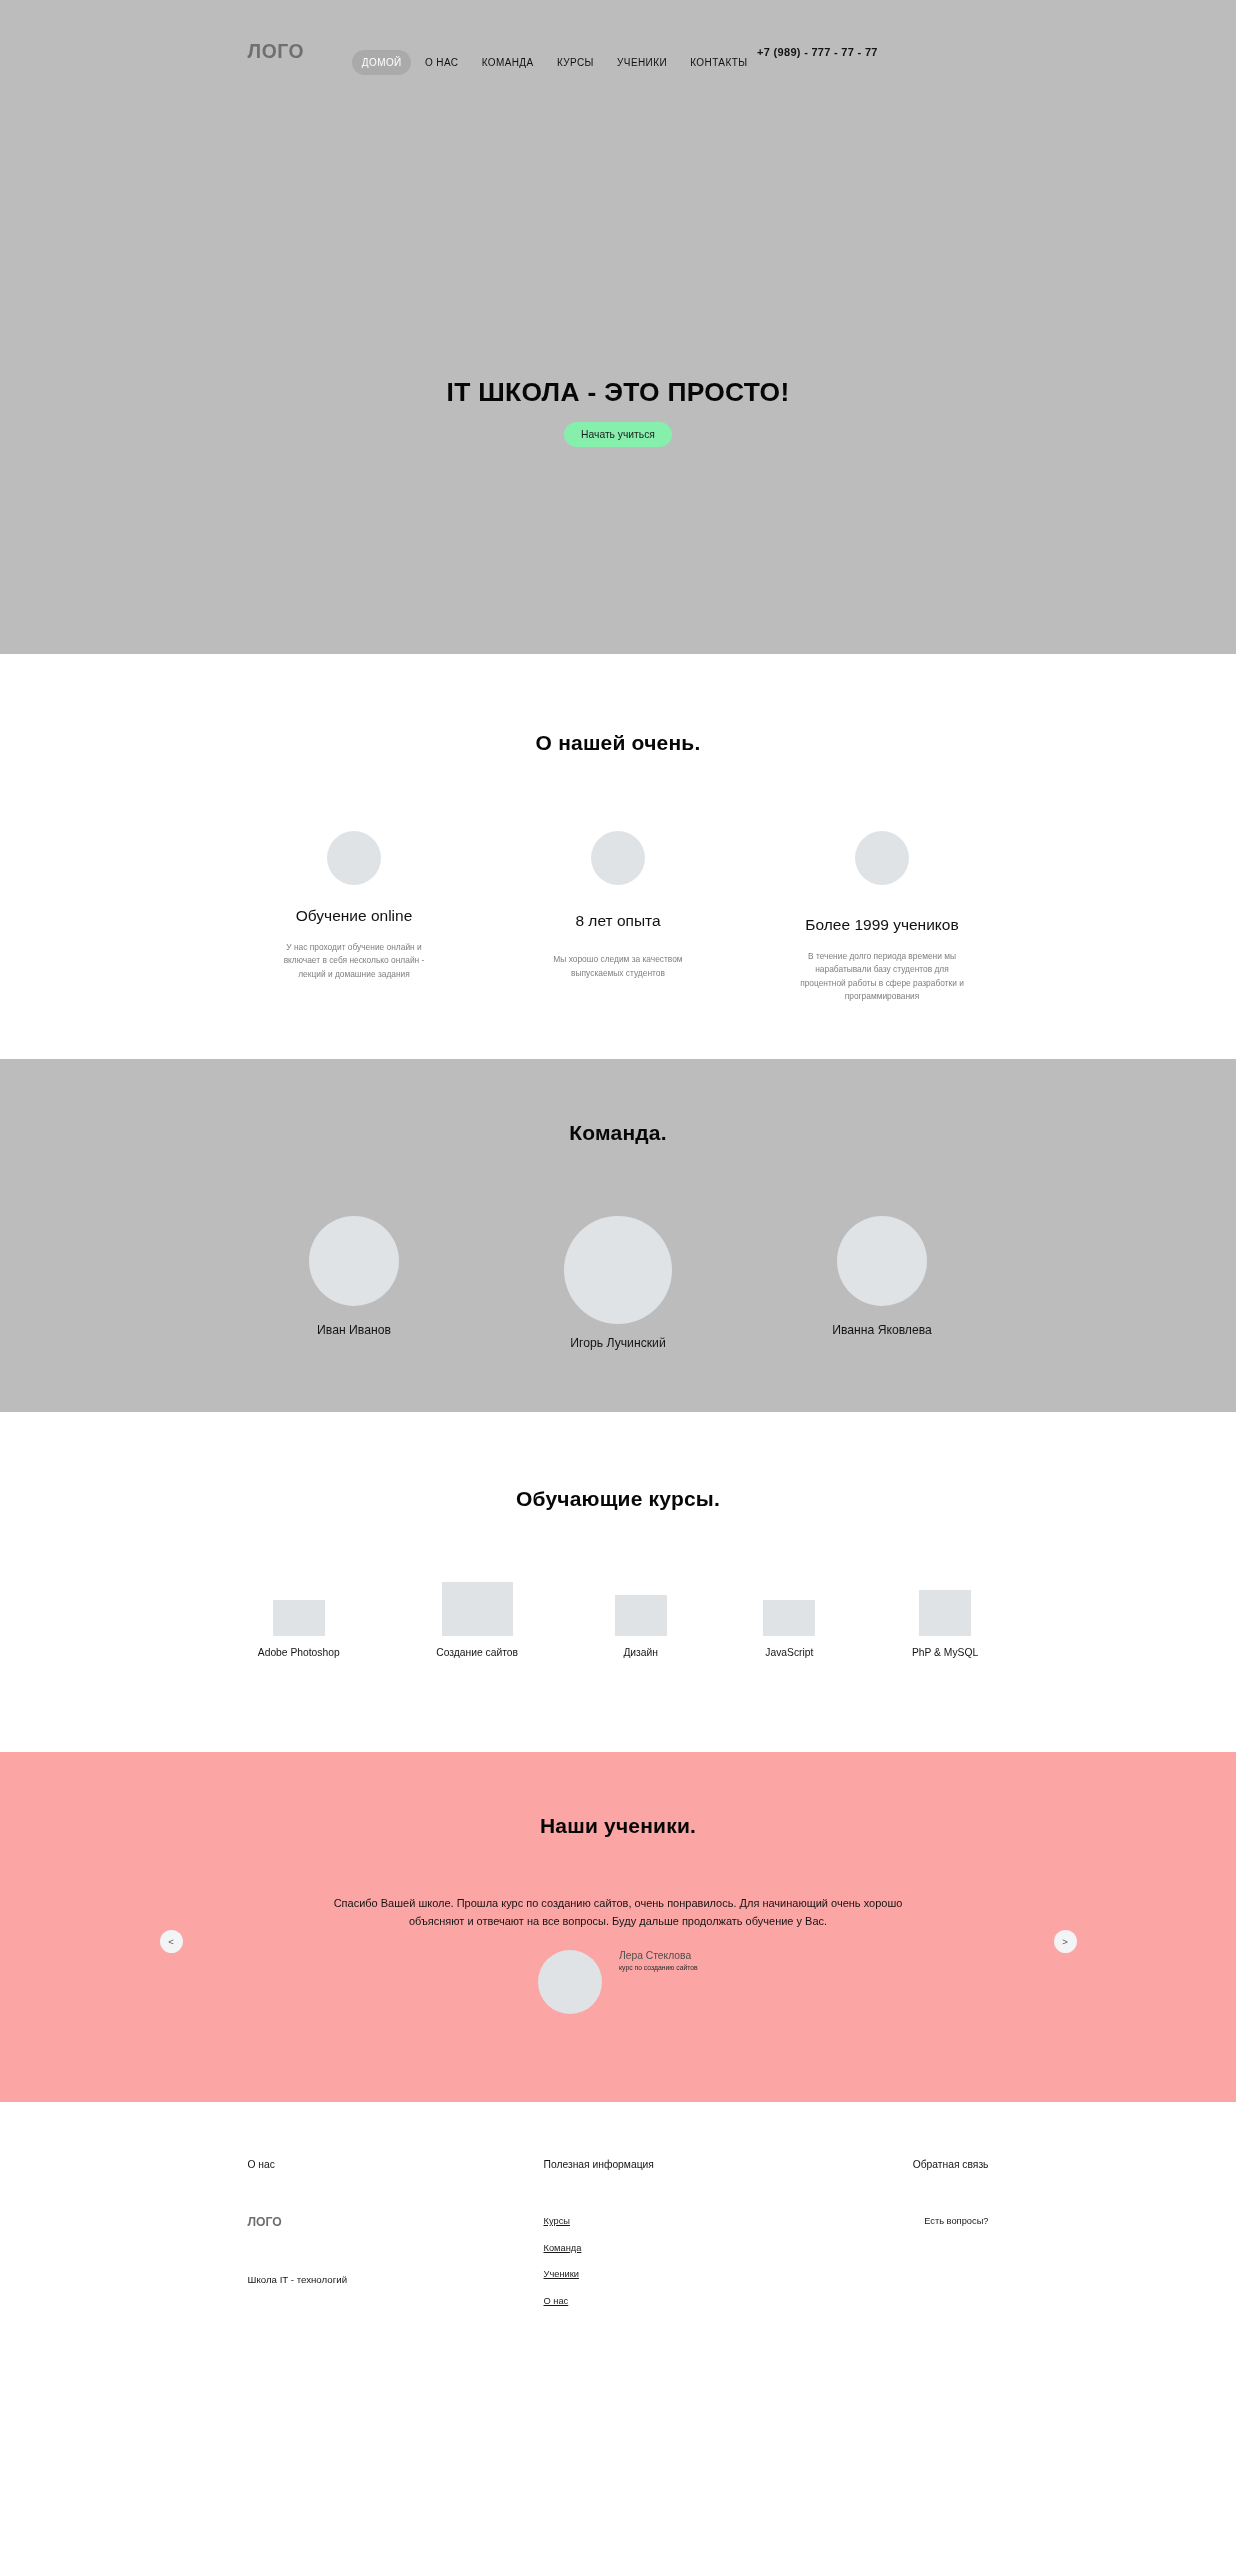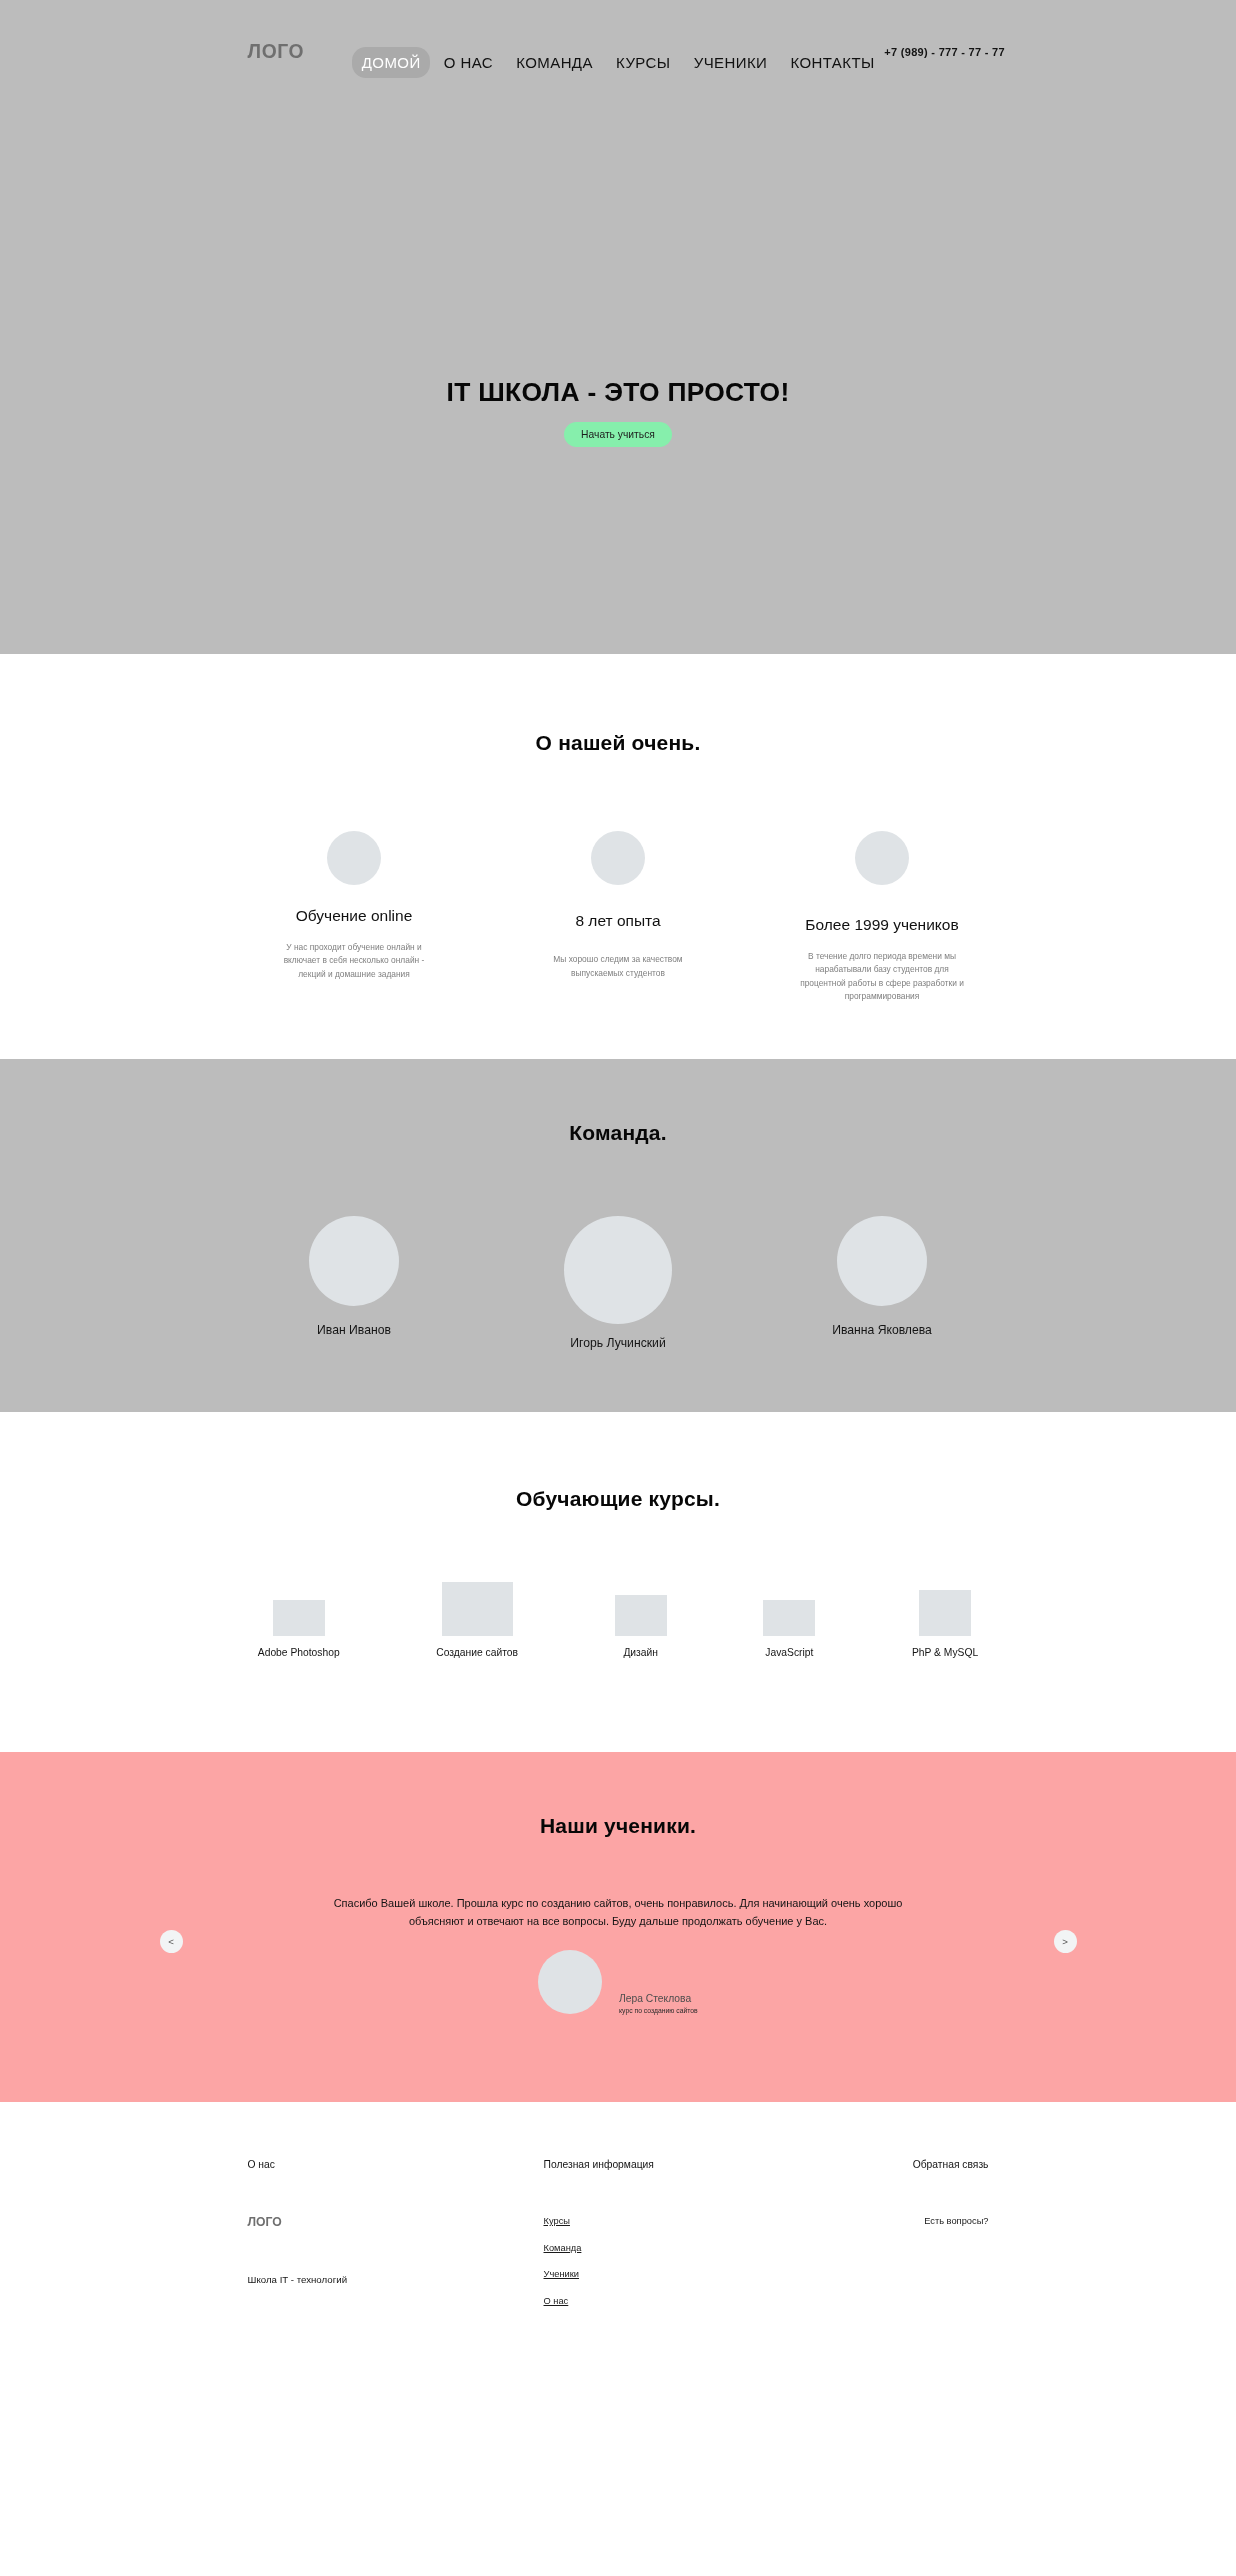--- a/index.html
+++ b/index.html
@@ -28,21 +28,21 @@
   .logo {
     font-size:19.3px;
     font-weight:700;
     letter-spacing:0.6px;
     color:#6f6f6f;
     text-transform:uppercase;
     margin-right:48px;
   }
   .nav { display:flex; align-items:center; gap:3.9px; }
   .nav a {
-    font-size:15px;
+    font-size:10px;
     letter-spacing:0.4px;
     text-transform:uppercase;
     color:#111;
     text-decoration:none;
     padding:7px 9.7px;
     border-radius:14px;
     white-space:nowrap;
     margin-top:21px;
   }
   .nav a.active {
@@ -192,21 +192,21 @@
     display:flex; align-items:center; justify-content:center;
     font-size:9.7px;
     color:#555;
     cursor:pointer;
     user-select:none;
   }
   .arrow.prev { left:-88px; }
   .arrow.next { right:-88px; }
   .author {
     display:flex;
-    align-items:flex-end;
+    align-items:flex-start;
     justify-content:center;
     margin-top:19.3px;
   }
   .a-circle {
     width:64px; height:64px; border-radius:50%;
     background:#dfe3e6;
     flex:0 0 auto;
   }
   .a-meta { margin-left:16.7px; }
   .a-name { font-size:10.3px; color:#4e4e4e; margin-bottom:3.2px; }

